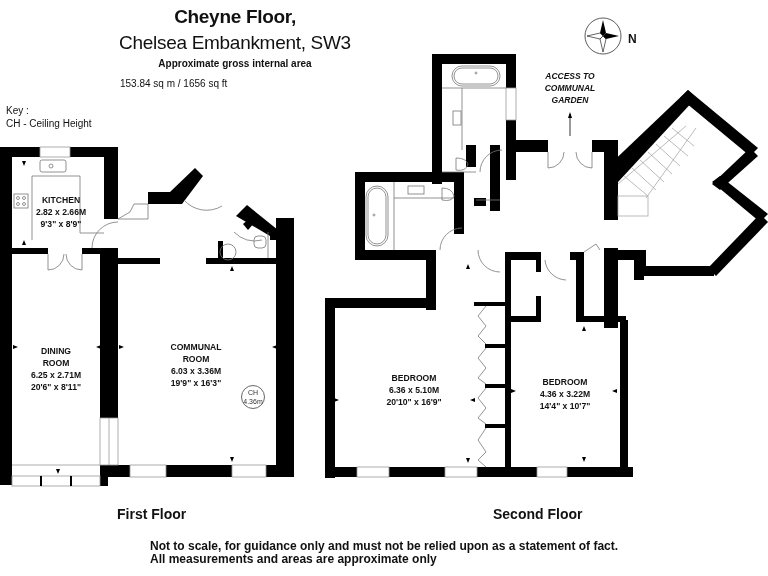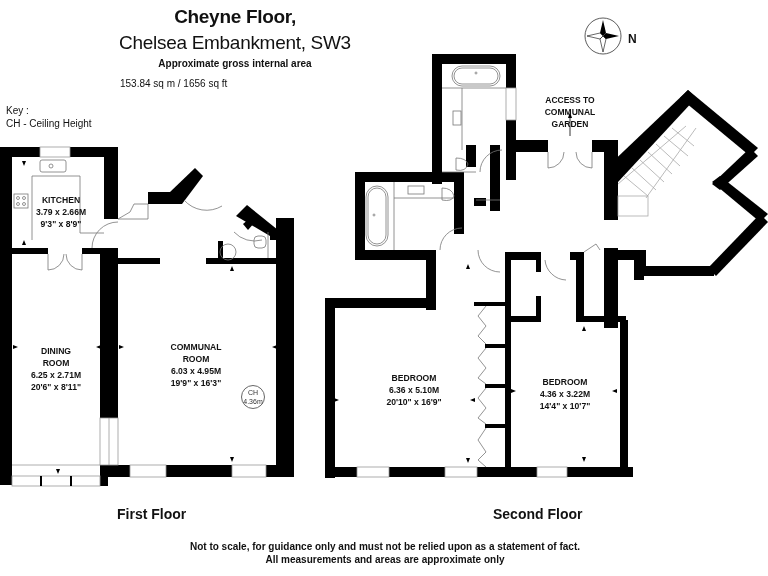--- a/index.html
+++ b/index.html
@@ -4,23 +4,23 @@
   <style>
     html, body { margin: 0; padding: 0; background: #ffffff; }
     body { width: 768px; height: 576px; position: relative; overflow: hidden; font-family: "Liberation Sans", sans-serif; color: #111; }
     .abs { position: absolute; }
     .title1 { left: 120px; top: 6px; width: 230px; text-align: center; font-size: 19px; font-weight: bold; letter-spacing: -0.3px; }
     .title2 { left: 90px; top: 32px; width: 290px; text-align: center; font-size: 19px; font-weight: normal; letter-spacing: -0.3px; }
     .subtitle { left: 120px; top: 58px; width: 230px; text-align: center; font-size: 10px; font-weight: bold; }
     .area { left: 120px; top: 78px; width: 230px; text-align: left; font-size: 10px; font-weight: normal; }
     .key { left: 6px; top: 104px; font-size: 10px; line-height: 13px; }
     .floor-label { font-size: 14px; font-weight: bold; }
-    .disclaimer { left: 150px; top: 540px; width: 470px; text-align: center; font-size: 10px; font-weight: bold; line-height: 13px; }
+    .disclaimer { left: 150px; top: 540px; width: 470px; font-size: 12px; font-weight: bold; line-height: 13px; }
     .room { position: absolute; text-align: center; font-size: 8.6px; font-weight: bold; line-height: 12px; transform: translateX(-50%); white-space: nowrap; }
-    .access { left: 530px; top: 94px; width: 80px; text-align: center; font-size: 8.5px; font-weight: bold; line-height: 12px; }
+    .access { left: 530px; top: 70px; width: 80px; text-align: center; font-size: 8.5px; font-weight: bold; line-height: 12px; font-style: italic; }
     .north-label { left: 628px; top: 32px; font-size: 12px; font-weight: bold; }
     .ch-badge { position: absolute; left: 241px; top: 385px; width: 24px; height: 24px; border: 1px solid #666; border-radius: 50%; background: #fff; font-size: 7px; text-align: center; line-height: 9px; padding-top: 2px; box-sizing: border-box; color: #333; }
     svg.plan { position: absolute; left: 0; top: 0; }
   </style>
 </head>
 <body>
 
 <div class="abs title1">Cheyne Floor,</div>
 <div class="abs title2">Chelsea Embankment, SW3</div>
 <div class="abs subtitle">Approximate gross internal area</div>
@@ -234,33 +234,33 @@
     <polygon points="0,16 3,3 0,0 -3,3" fill="#fff" stroke="#000" stroke-width="0.6"></polygon>
     <polygon points="-16,0 -3,-3 0,0 -3,3" fill="#fff" stroke="#000" stroke-width="0.6"></polygon>
     <polygon points="16,0 3,3 0,0 3,-3" fill="#000"></polygon>
   </g>
 </svg>
 
 <div class="abs north-label">N</div>
 
 <div class="room" style="left:61px; top:194px;">
   <div>KITCHEN</div>
-  <div>3.79 x 2.66M</div>
+  <div>2.82 x 2.66M</div>
   <div>9'3" x 8'9"</div>
 </div>
 <div class="room" style="left:56px; top:345px;">
   <div>DINING</div>
   <div>ROOM</div>
   <div>6.25 x 2.71M</div>
   <div>20'6" x 8'11"</div>
 </div>
 <div class="room" style="left:196px; top:341px;">
   <div>COMMUNAL</div>
   <div>ROOM</div>
-  <div>6.03 x 4.95M</div>
+  <div>6.03 x 3.36M</div>
   <div>19'9" x 16'3"</div>
 </div>
 <div class="ch-badge">
   <div>CH</div>
   <div>4.36m</div>
 </div>
 
 <div class="abs access">
   <div>ACCESS TO</div>
   <div>COMMUNAL</div>

